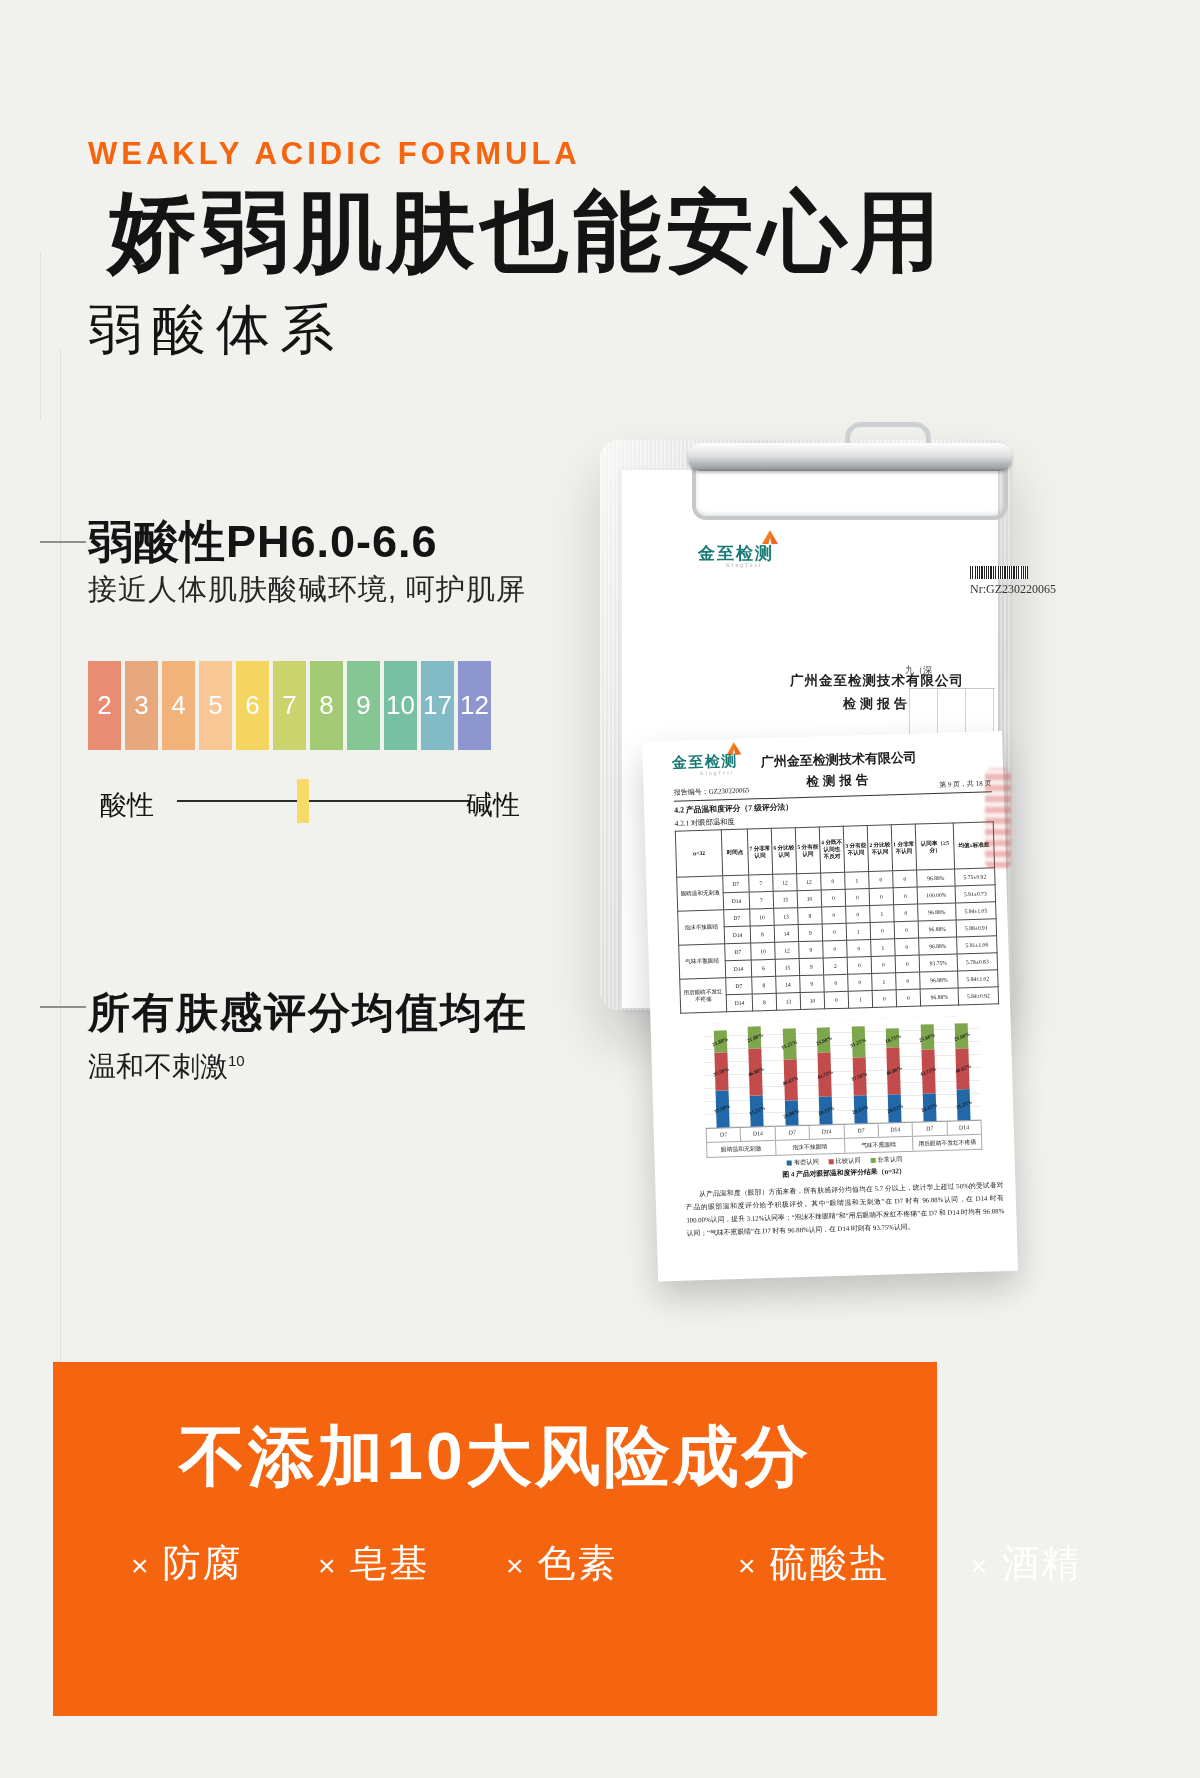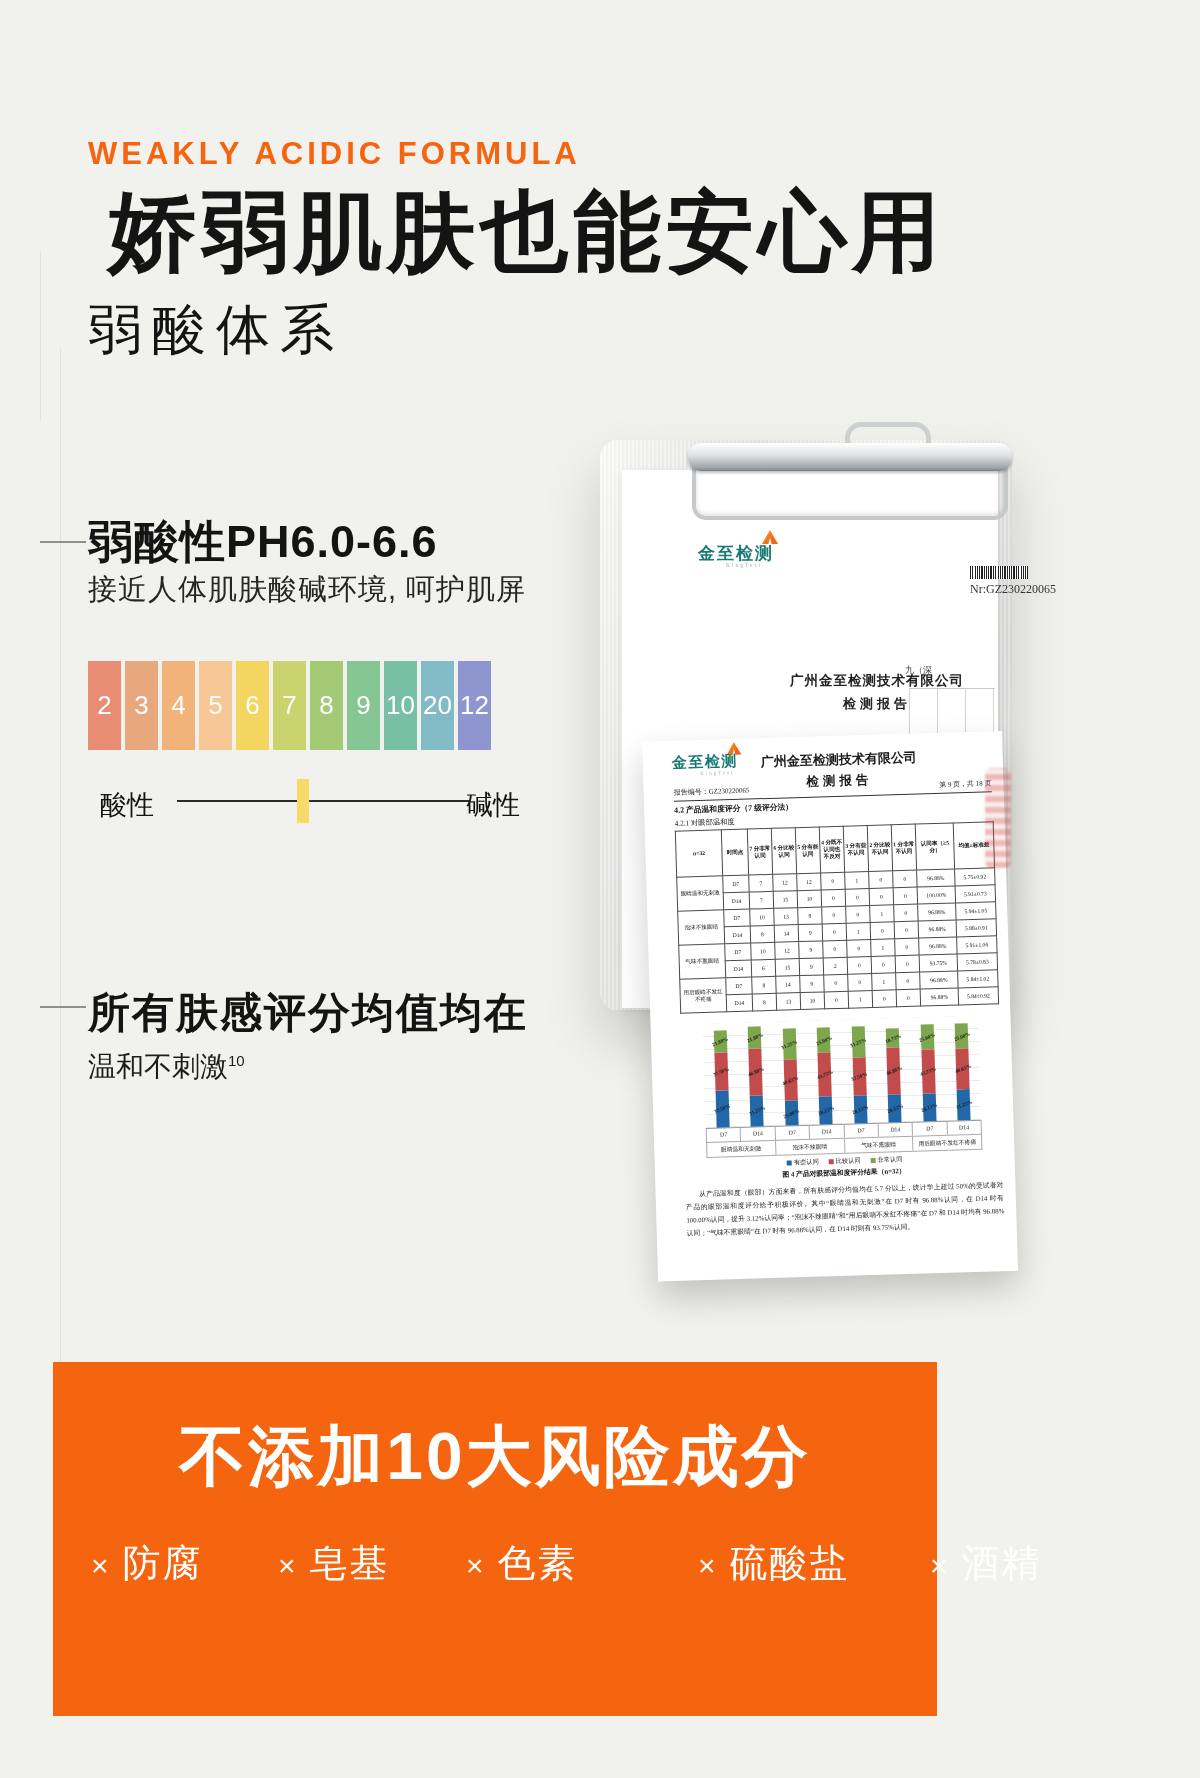--- a/index.html
+++ b/index.html
@@ -102,21 +102,21 @@
   .fs-caption{position:absolute;left:30px;top:432px;width:318px;text-align:center;font-size:6.8px;font-weight:700;color:#111;}
   .fs-para{position:absolute;left:30px;top:448px;width:318px;font-size:6.8px;line-height:1.9;color:#1a1a1a;
          text-align:justify;text-indent:2em;}
   .red-stamp{position:absolute;left:985px;top:768px;width:26px;height:100px;z-index:6;border-radius:6px;
          background:repeating-linear-gradient(0deg,rgba(208,62,58,.45) 0 6px,rgba(208,62,58,.12) 6px 11px);
          filter:blur(1.2px);opacity:.8;}
 
   
   .risk-panel{position:absolute;left:53px;top:1362px;width:884px;height:354px;background:#F5640E;}
   .risk-title{padding-top:50px;text-align:center;font-size:66px;font-weight:800;letter-spacing:3px;color:#fff;}
-  .risk-rows{margin:36px 40px 0 38px;}
+  .risk-rows{margin:36px 40px 0 78px;}
   .risk-row{display:grid;grid-template-columns:187px 188px 232px 232px 1fr;margin-bottom:20px;}
   .risk-item{color:#fff;font-size:38px;font-weight:500;letter-spacing:2px;white-space:nowrap;}
   .risk-item .mark{font-size:30px;font-weight:400;margin-right:12px;}
 </style>
 </head>
 <body>
 
 <div class="canvas">
 
   <div class="vline a"></div>
@@ -152,21 +152,21 @@
       <div class="ph-block" style="background: rgb(164, 202, 117);">
         <span>8</span>
       </div>
       <div class="ph-block" style="background: rgb(134, 198, 149);">
         <span>9</span>
       </div>
       <div class="ph-block" style="background: rgb(120, 192, 163);">
         <span>10</span>
       </div>
       <div class="ph-block" style="background: rgb(130, 186, 198);">
-        <span>20</span>
+        <span>17</span>
       </div>
       <div class="ph-block" style="background: rgb(142, 150, 207);">
         <span>12</span>
       </div>
     </div>
   <div class="ph-axis">
     <span class="axis-label-left">酸性</span>
     <span class="axis-line"></span>
     <span class="axis-marker" id="axis-marker" style="background: rgb(246, 219, 105);"></span>
     <span class="axis-label-right">碱性</span>

